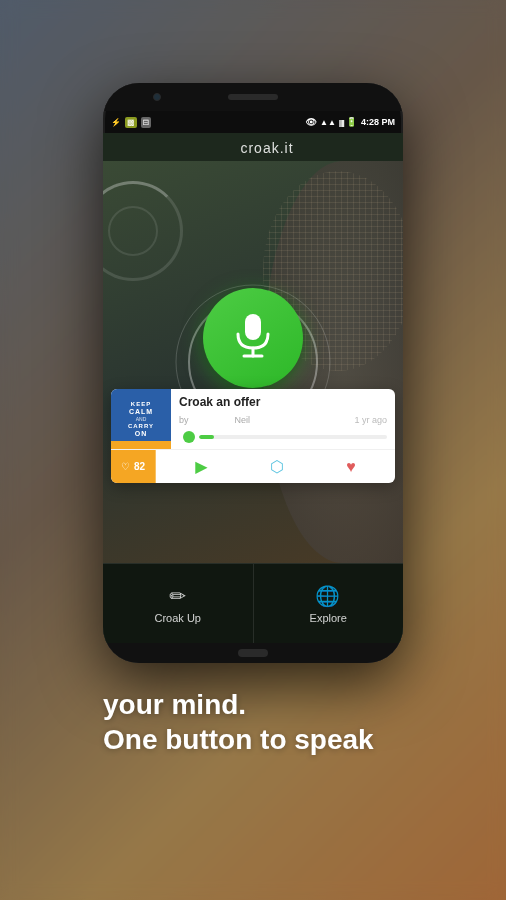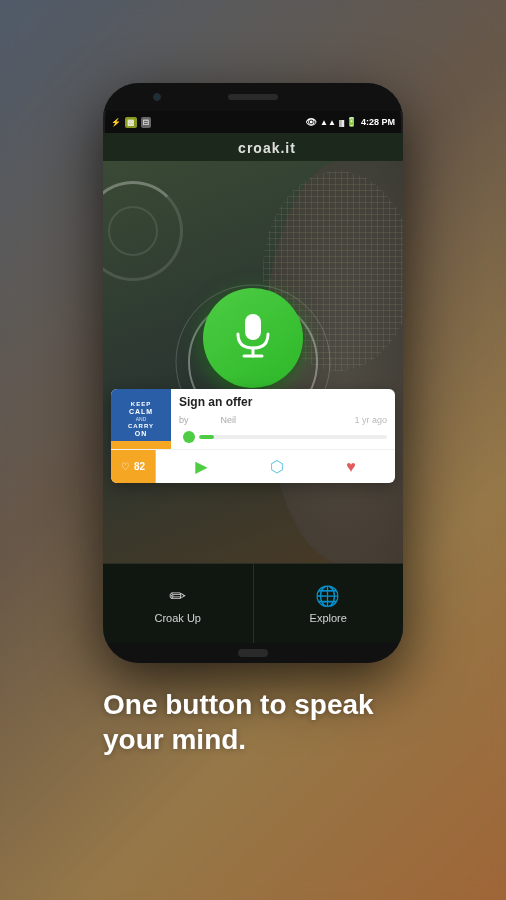--- a/index.html
+++ b/index.html
@@ -113,21 +113,21 @@
     .app-header {
       text-align: center;
       padding: 6px 0 4px;
       background: rgba(0,0,0,0.3);
       flex-shrink: 0;
     }
     .app-title {
       font-size: 14px;
       color: rgba(255,255,255,0.85);
       letter-spacing: 1px;
-      font-weight: 700;
+      font-weight: 400;
       margin-left: 28px;
     }
 
     
     .record-area {
       flex: 1;
       position: relative;
       background: linear-gradient(160deg, #3a4a35 0%, #2a3530 50%, #4a3a25 100%);
       display: flex;
       flex-direction: column;
@@ -280,21 +280,21 @@
     }
     .card-title {
       font-size: 12px;
       font-weight: 600;
       color: #222;
     }
     .card-meta {
       font-size: 9px;
       color: #999;
       display: flex;
-      gap: 4px;
+      gap: 18px;
       align-items: center;
     }
     .card-meta-by { color: #aaa; }
     .card-meta-name { color: #aaa; margin-left: 28px; }
     .card-meta-time { margin-left: auto; color: #bbb; }
     .card-progress-fill {
       height: 100%;
       width: 8%;
       background: #4dcc44;
       border-radius: 2px;
@@ -452,21 +452,21 @@
               <span style="font-size:7px; font-weight:900; color:white; letter-spacing:1px;">CALM</span>
               <span style="font-size:5px; font-weight:400; color:rgba(255,255,255,0.8);">AND</span>
               <span style="font-size:6px; font-weight:900; color:white; letter-spacing:1px;">CARRY</span>
               <span style="font-size:7px; font-weight:900; color:white; letter-spacing:1px;">ON</span>
             </div>
 
             <div style="position:absolute; bottom:0; left:0; right:0; height:8px; background:#f5a623;"></div>
           </div>
 
           <div class="card-content">
-            <div class="card-title">Sign an offer</div>
+            <div class="card-title">Croak an offer</div>
             <div class="card-meta">
               <span class="card-meta-by">by</span>
               <span class="card-meta-name">Neil</span>
               <span class="card-meta-time">1 yr ago</span>
             </div>
             <div class="progress-row">
               <div class="progress-dot"></div>
               <div class="progress-bar-wrap">
                 <div class="card-progress-fill"></div>
               </div>
@@ -501,15 +501,15 @@
 
   </div>
 
   <div class="phone-bottom">
     <div class="phone-home"></div>
   </div>
 
 </div>
 
 <div class="tagline">
+  <div class="tagline-text">your mind.</div>
   <div class="tagline-text">One button to speak</div>
-  <div class="tagline-text">your mind.</div>
 </div>
 
 </body></html>

